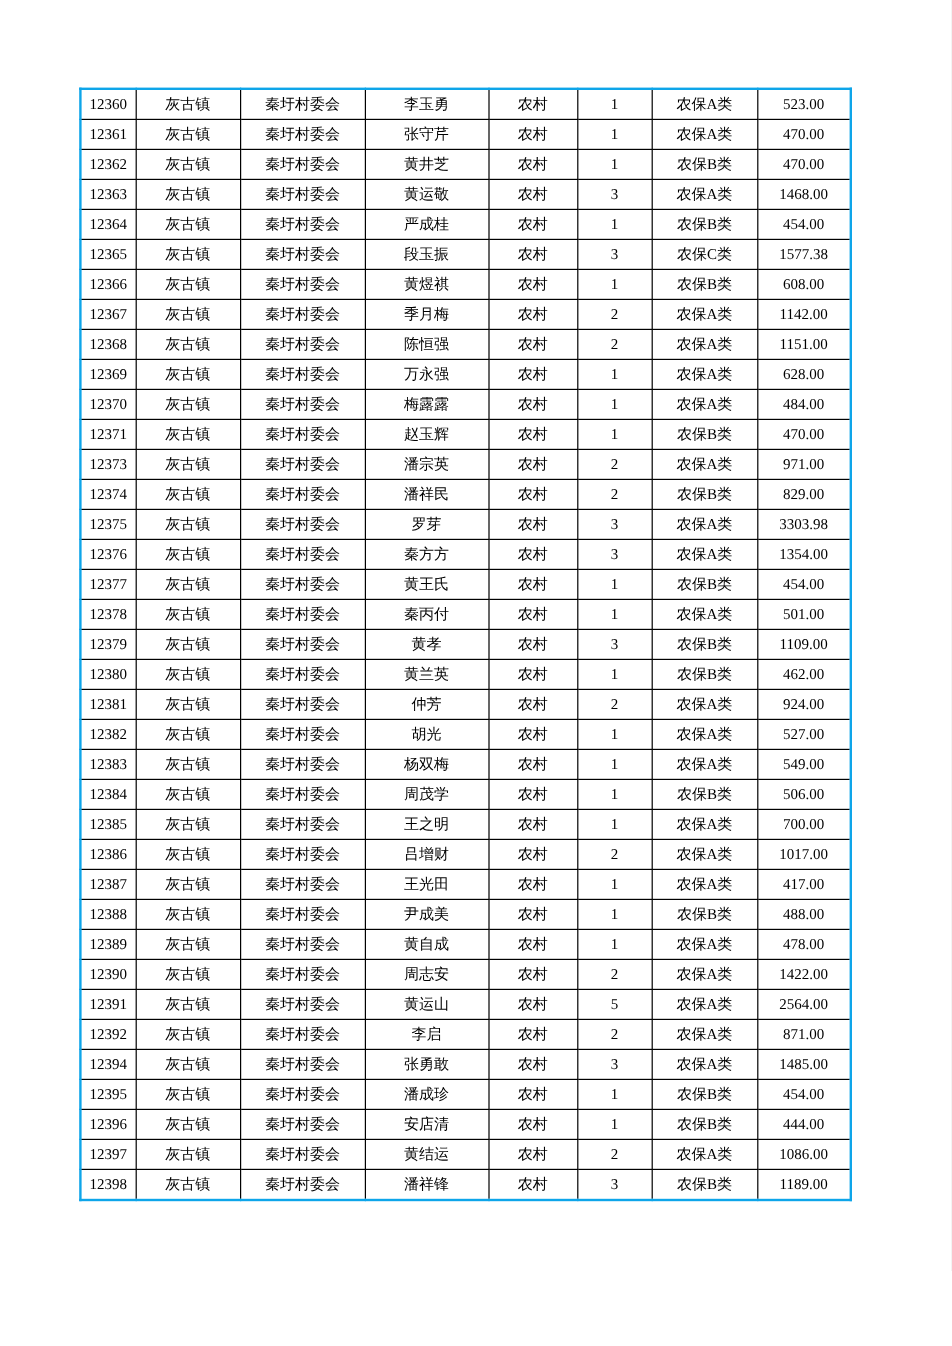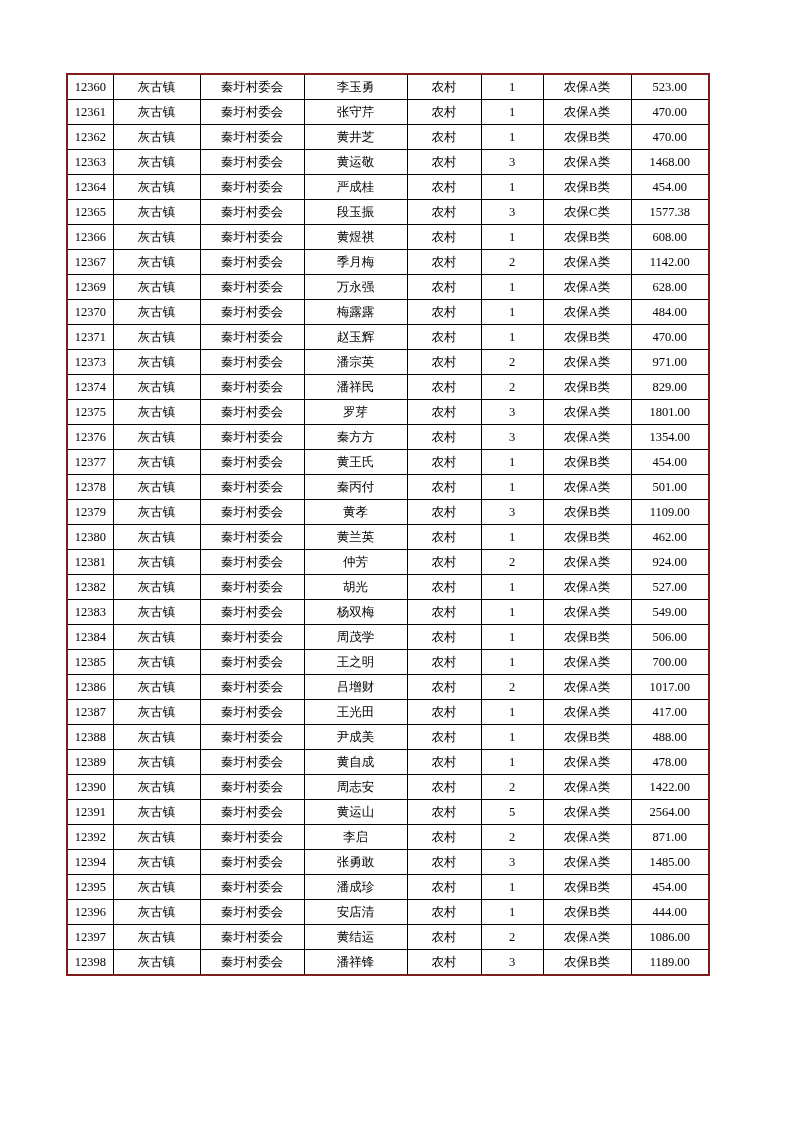--- a/index.html
+++ b/index.html
@@ -15,21 +15,21 @@
     margin: 0 auto;
     font-family: "Liberation Serif", "DejaVu Serif", serif;
     overflow: hidden;
   }
   table.data-table {
     position: absolute;
     left: 66px;
     top: 73px;
     border-collapse: collapse;
     table-layout: fixed;
-    border: 2px solid #7f1d1d;
+    border: 2px solid #0ea5e9;
   }
   table.data-table td {
     border: 1px solid #000000;
     height: 24px;
     padding: 0 2px;
     text-align: center;
     vertical-align: middle;
     font-size: 12.5px;
     color: #000000;
     white-space: nowrap;
@@ -126,20 +126,30 @@
           <td>12367</td>
           <td>灰古镇</td>
           <td>秦圩村委会</td>
           <td>季月梅</td>
           <td>农村</td>
           <td>2</td>
           <td>农保A类</td>
           <td>1142.00</td>
         </tr>
         <tr>
+          <td>12368</td>
+          <td>灰古镇</td>
+          <td>秦圩村委会</td>
+          <td>陈恒强</td>
+          <td>农村</td>
+          <td>2</td>
+          <td>农保A类</td>
+          <td>1151.00</td>
+        </tr>
+        <tr>
           <td>12369</td>
           <td>灰古镇</td>
           <td>秦圩村委会</td>
           <td>万永强</td>
           <td>农村</td>
           <td>1</td>
           <td>农保A类</td>
           <td>628.00</td>
         </tr>
         <tr>
@@ -183,21 +193,21 @@
           <td>829.00</td>
         </tr>
         <tr>
           <td>12375</td>
           <td>灰古镇</td>
           <td>秦圩村委会</td>
           <td>罗芽</td>
           <td>农村</td>
           <td>3</td>
           <td>农保A类</td>
-          <td>1801.00</td>
+          <td>3303.98</td>
         </tr>
         <tr>
           <td>12376</td>
           <td>灰古镇</td>
           <td>秦圩村委会</td>
           <td>秦方方</td>
           <td>农村</td>
           <td>3</td>
           <td>农保A类</td>
           <td>1354.00</td>

